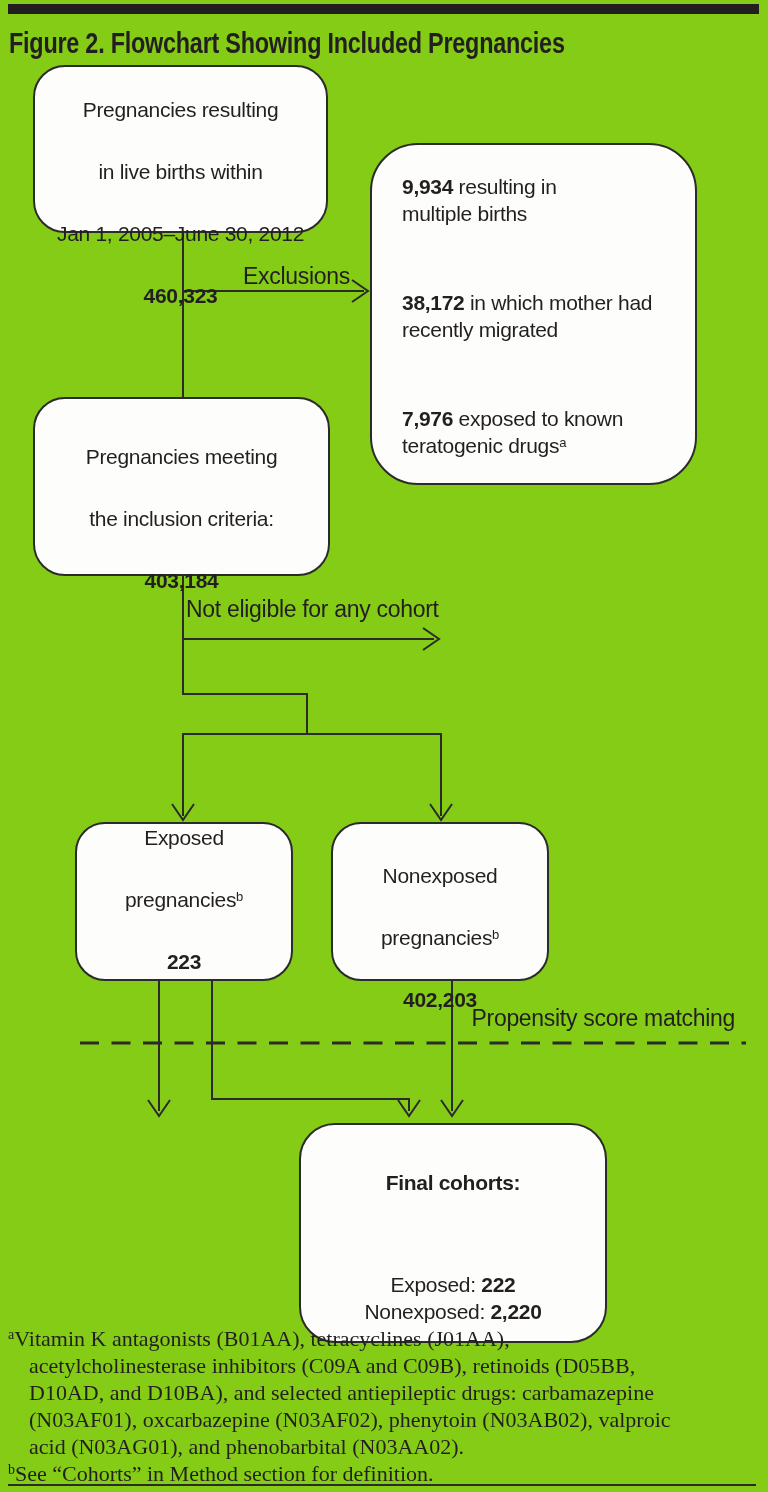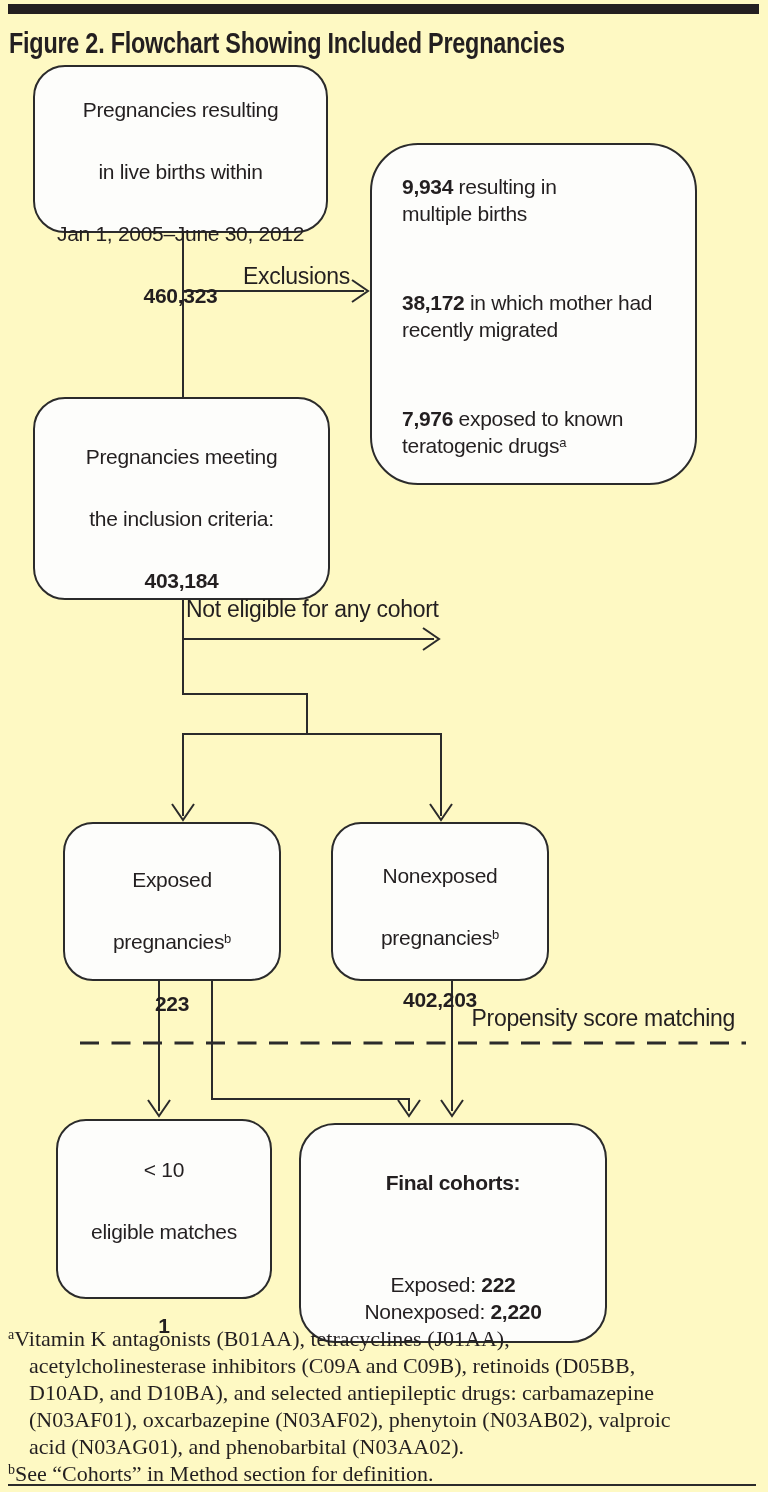--- a/index.html
+++ b/index.html
@@ -1,17 +1,17 @@
 <!DOCTYPE html>
 <html><head>
 <meta charset="utf-8">
 <style>
   html,body{margin:0;padding:0;background:#ffffff;}
   .stage{
-    position:relative;width:768px;height:1492px;background:#fef9c3;
+    position:relative;width:768px;height:1492px;background:#84cc16;
     font-family:"Liberation Sans","DejaVu Sans",sans-serif;color:#231f20;overflow:hidden;
   }
   .topbar{position:absolute;left:8px;top:4px;width:751px;height:10px;background:#231f20;}
   .title{
     position:absolute;left:9px;top:26px;font-size:30px;font-weight:bold;white-space:nowrap;
     letter-spacing:-0.3px;transform:scaleX(0.78);transform-origin:left top;
   }
   .connectors{position:absolute;left:0;top:0;}
   .connectors path,.connectors polyline{fill:none;stroke:#2b2b2b;stroke-width:2px;}
   .connectors .dashed{stroke-width:3px;stroke-dasharray:19 12.5;}
@@ -23,24 +23,24 @@
   .bold{font-weight:bold;}
   sup.s{font-size:13px;vertical-align:6px;line-height:0;}
   .pre{white-space:pre-line;}
   
   .b-live{left:33px;top:65px;width:295px;height:168px;padding-top:29px;}
   .b-excl{
     left:370px;top:143px;width:327px;height:342px;border-radius:48px;
     align-items:flex-start;text-align:left;padding:28px 8px 0 30px;
   }
   .xitem{margin-bottom:27px;}
-  .b-incl{left:33px;top:397px;width:297px;height:203px;padding-top:44px;}
+  .b-incl{left:33px;top:397px;width:297px;height:179px;padding-top:44px;}
   .b-758{left:443px;top:582px;width:254px;height:111px;border-radius:24px;justify-content:center;}
   .t-758{font-size:24px;font-weight:bold;letter-spacing:-0.3px;}
-  .b-exp{left:63px;top:822px;width:218px;height:159px;border-radius:30px;padding-top:42px;}
+  .b-exp{left:75px;top:822px;width:218px;height:159px;border-radius:30px;}
   .b-non{left:331px;top:822px;width:218px;height:159px;border-radius:30px;padding-top:38px;}
   .b-match{left:56px;top:1119px;width:216px;height:180px;border-radius:30px;padding-top:35px;}
   .gap-top{margin-top:32px;}
   .b-final{left:299px;top:1123px;width:308px;height:220px;border-radius:36px;padding-top:44px;}
   .rows{margin-top:40px;}
   
   .elabel{position:absolute;font-size:23px;letter-spacing:-0.3px;white-space:nowrap;}
   .l-excl{left:243px;top:263px;}
   .l-notelig{left:186px;top:596px;}
   .l-prop{left:435px;top:1005px;width:300px;text-align:right;}
@@ -121,25 +121,20 @@
     <div><span>pregnancies</span><sup class="s">b</sup></div>
     <div class="bold">223</div>
   </div>
 
   <div class="box b-non">
     <div>Nonexposed</div>
     <div><span>pregnancies</span><sup class="s">b</sup></div>
     <div class="bold">402,203</div>
   </div>
 
-  <div class="box b-match">
-    <div>&lt; 10</div>
-    <div>eligible matches</div>
-    <div class="bold gap-top">1</div>
-  </div>
 
   <div class="box b-final">
     <div class="bold">Final cohorts:</div>
     <div class="rows">
       <div><span>Exposed: </span><b>222</b></div>
       <div><span>Nonexposed: </span><b>2,220</b></div>
     </div>
   </div>
 
   <div class="elabel l-excl">Exclusions</div>

